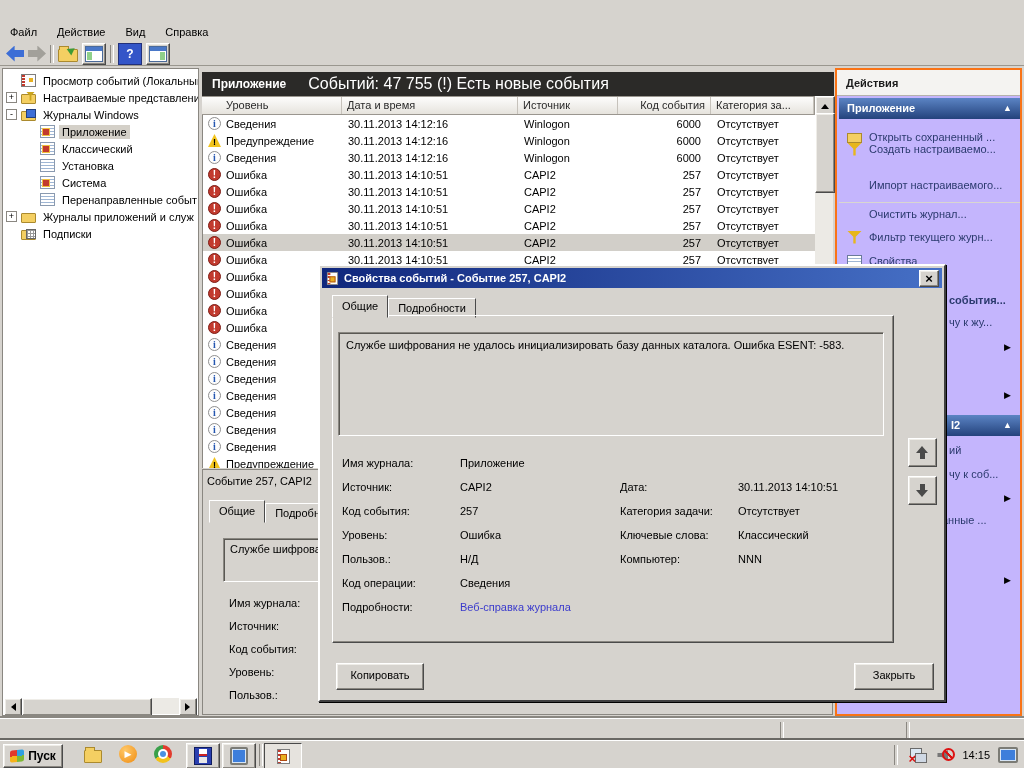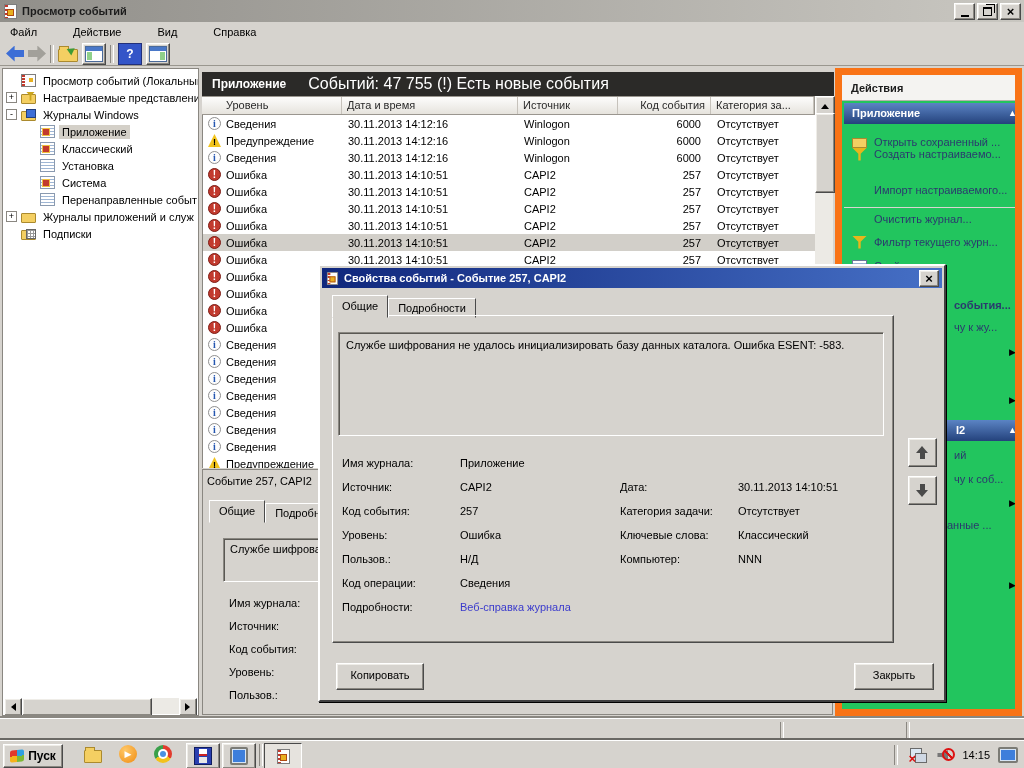--- a/index.html
+++ b/index.html
@@ -14,21 +14,21 @@
 
   
   .titlebar{left:0;top:0;width:1024px;height:22px;background:linear-gradient(90deg,#918f8a,#c9c7c1);display:flex;align-items:center;padding-left:4px;box-sizing:border-box;}
   .titlebar .title{font-weight:bold;color:#1c1c1c;margin-left:5px;}
   .winbtns{position:absolute;right:3px;top:3px;display:flex;gap:2px;}
   .wbtn{width:19px;height:15px;display:flex;align-items:center;justify-content:center;font-weight:bold;font-size:10px;line-height:10px;}
   .glyph-min{width:8px;height:2px;background:#000;margin-top:8px;}
   .glyph-restore{width:7px;height:6px;border:1px solid #000;border-top-width:2px;box-shadow:2px -2px 0 -0px #d6d3ce,3px -3px 0 #000;}
   .glyph-close::after{content:"×";font-size:13px;font-weight:bold;}
 
-  .menubar{left:0;top:22px;width:1024px;height:20px;background:#d6d3ce;display:flex;align-items:center;border-bottom:1px solid #c2bfb9;gap:16px;}
+  .menubar{left:0;top:22px;width:1024px;height:20px;background:#d6d3ce;display:flex;align-items:center;border-bottom:1px solid #c2bfb9;}
   .menu-item{padding:0 10px;line-height:20px;}
   .toolbar{left:0;top:42px;width:1024px;height:24px;background:#d6d3ce;display:flex;align-items:center;gap:4px;padding-left:6px;border-bottom:1px solid #9a978f;box-sizing:border-box;}
   .tbic{width:18px;height:16px;position:relative;flex:none;}
   .tbic.sep{width:2px;height:18px;border-left:1px solid #8a8781;border-right:1px solid #fff;}
   .tbic.back{background:#3d6ed6;clip-path:polygon(0 50%,48% 0,48% 28%,100% 28%,100% 72%,48% 72%,48% 100%);}
   .tbic.forward{background:#a2a09a;clip-path:polygon(100% 50%,52% 0,52% 28%,0 28%,0 72%,52% 72%,52% 100%);}
   .tbic.open-saved-log{background:#f4cf62;border:1px solid #ab8a2e;border-radius:1px;margin-top:3px;height:11px;}
   .tbic.open-saved-log::before{content:"";position:absolute;top:-4px;left:0;width:8px;height:3px;background:#f4cf62;border:1px solid #ab8a2e;border-bottom:none;}
   .tbic.open-saved-log::after{content:"";position:absolute;right:-2px;top:-5px;border:4px solid transparent;border-left:7px solid #3f9b35;transform:rotate(-35deg);}
   .tbic.boxed{width:22px;height:20px;}
@@ -106,21 +106,21 @@
   .pv-header{position:absolute;left:4px;top:5px;font-size:11px;white-space:nowrap;}
   .tabs{position:absolute;display:flex;align-items:flex-end;}
   .tab{height:18px;line-height:18px;padding:0 9px;background:#d6d3ce;border:1px solid;border-color:#fff #4a4a4a transparent #fff;white-space:nowrap;}
   .tab.active{height:21px;line-height:21px;position:relative;z-index:2;}
   .pv-tabs{left:6px;top:30px;}
   .pv-box{position:absolute;left:20px;top:68px;width:592px;height:44px;background:#d6d3ce;padding:4px 6px;box-sizing:border-box;white-space:nowrap;overflow:hidden;}
   .pv-fields{position:absolute;left:26px;top:122px;}
   .pv-frow{height:23px;line-height:23px;}
 
   
-  .actions{left:835px;top:68px;width:187px;height:648px;background:#22c55e;border:7px solid #f97316;box-sizing:border-box;overflow:hidden;}
+  .actions{left:835px;top:68px;width:187px;height:648px;background:#c4b5fd;border:2px solid #f97316;box-sizing:border-box;overflow:hidden;}
   .ac-header{position:absolute;left:0;top:0;width:100%;height:26px;line-height:26px;font-weight:bold;padding-left:9px;box-sizing:border-box;background:#f4f3f1;border-bottom:1px solid #b5b2ac;color:#1c1c1c;}
   .ac-section{position:absolute;left:2px;width:181px;height:21px;background:linear-gradient(#5b84c4,#24427c);color:#fff;font-weight:bold;line-height:21px;padding-left:8px;box-sizing:border-box;}
   .ac-section .collapse{position:absolute;right:8px;top:0;font-size:9px;}
   .ac-section.s1{top:28px;}
   .ac-section.s2{top:345px;}
   .ac-section .fragtext{position:absolute;top:0;}
   .arow{position:absolute;left:2px;width:181px;height:22px;display:flex;align-items:center;color:#2b3a6e;}
   .arow .aic{width:15px;height:13px;margin-left:8px;margin-right:7px;flex:none;position:relative;box-sizing:border-box;}
   .aic.none{visibility:hidden;}
   .aic.folder-open{background:#f4cf62;border:1px solid #ab8a2e;height:10px;margin-top:2px;}
@@ -189,33 +189,20 @@
   .fat-arrow.down::after{content:"";position:absolute;left:4px;bottom:7px;width:5px;height:6px;background:#4a4a4a;}
   .dlg-btn{position:absolute;height:25px;line-height:23px;text-align:center;}
   .btn-copy{left:16px;top:397px;width:86px;}
   .btn-close{left:534px;top:397px;width:78px;}
 </style>
 </head>
 <body>
 
 <div id="screen">
 
-  <div class="abs titlebar">
-    <span class="evicon"></span>
-    <span class="title">Просмотр событий</span>
-    <span class="winbtns">
-      <span class="wbtn raised">
-          <span class="glyph-min"></span>
-        </span>
-      <span class="wbtn raised">
-          <span class="glyph-restore"></span>
-        </span>
-      <span class="wbtn raised glyph-close"></span>
-    </span>
-  </div>
 
   <div class="abs menubar">
     <span class="menu-item">Файл</span>
       <span class="menu-item">Действие</span>
       <span class="menu-item">Вид</span>
       <span class="menu-item">Справка</span>
   </div>
 
   <div class="abs toolbar">
     <span class="tbic back"></span>

